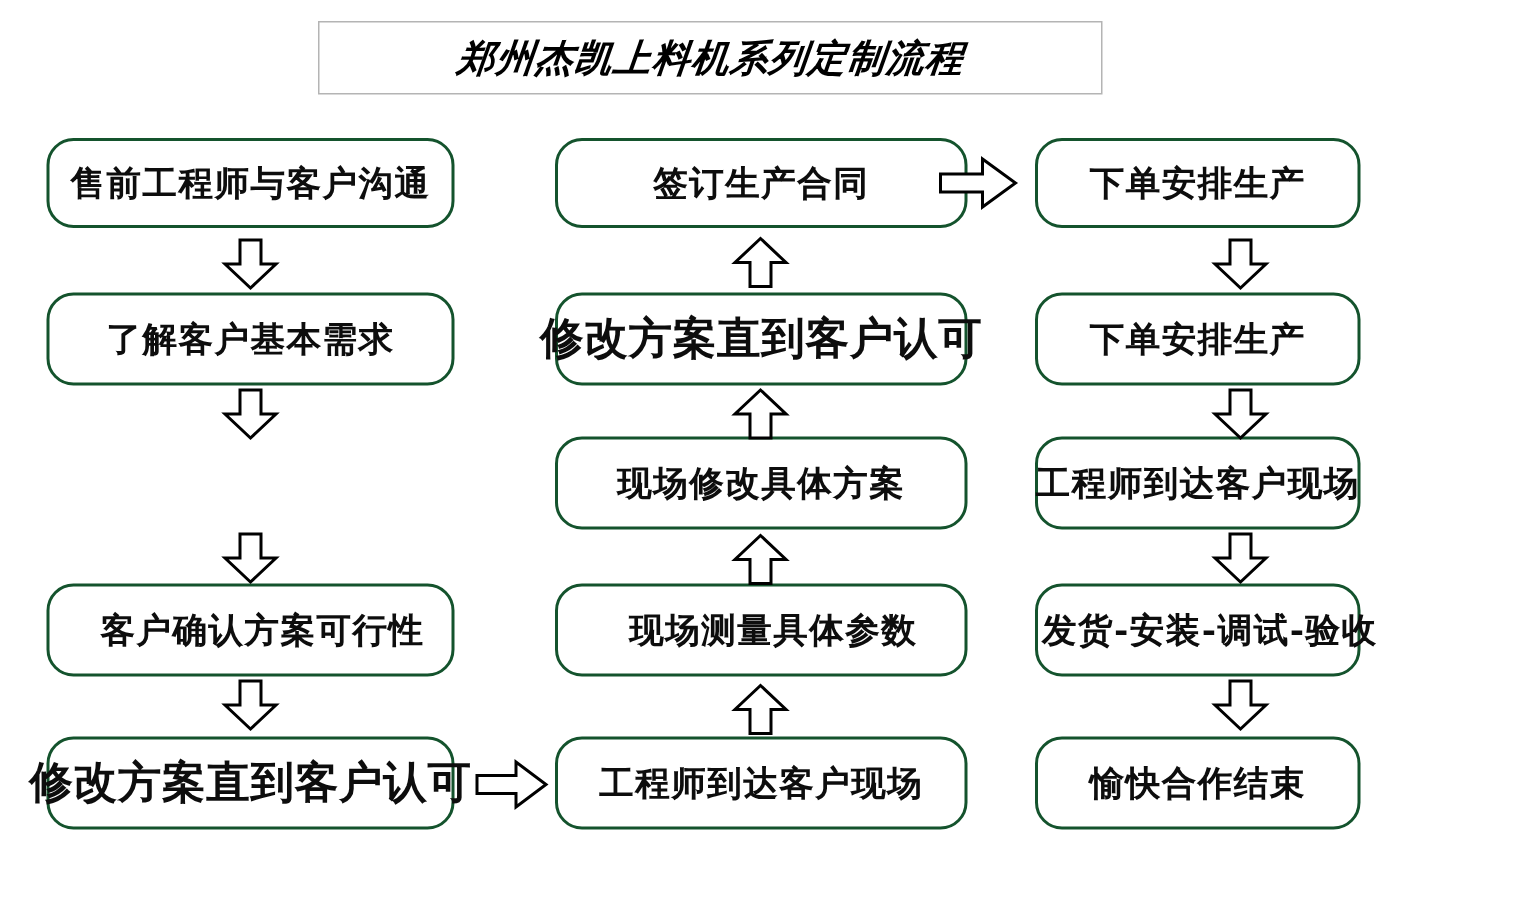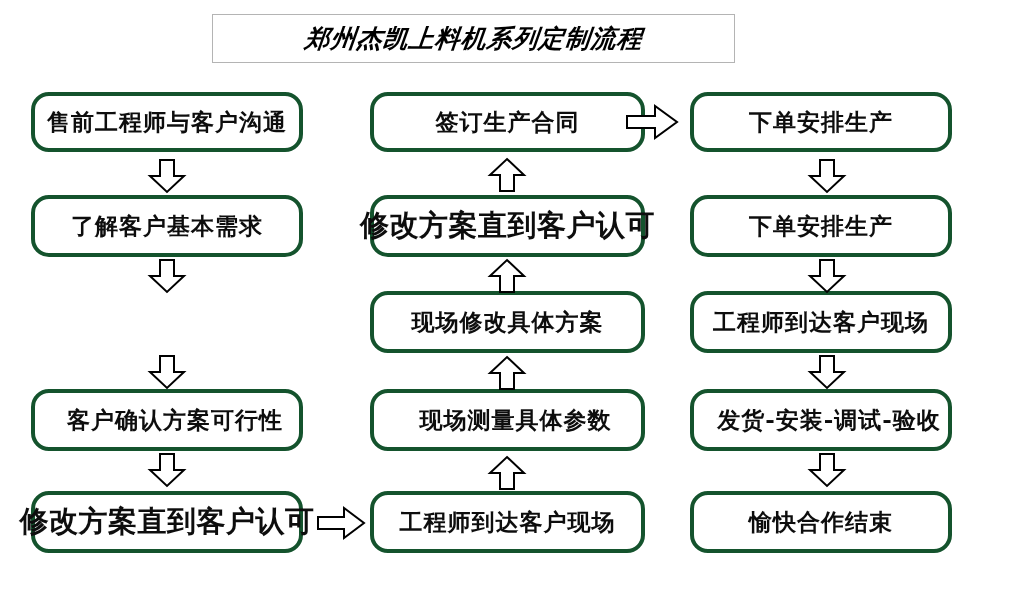--- a/index.html
+++ b/index.html
@@ -45,21 +45,21 @@
     letter-spacing: 1px;
     color: #000000;
     white-space: nowrap;
     transform: skewX(-6deg);
   }
 
   
   .node {
     position: absolute;
     box-sizing: border-box;
-    border: 4px solid #14532d;
+    border: 2px solid #14532d;
     border-radius: 18px;
     background: #ffffff;
     display: flex;
     align-items: center;
     justify-content: center;
   }
   .node-label {
     font-family: "DejaVu Serif", "Liberation Serif", serif;
     font-size: 23px;
     font-weight: bold;
@@ -68,21 +68,21 @@
     letter-spacing: 1px;
   }
   .node-label.wide {
     font-size: 29px;
     letter-spacing: 0.5px;
   }
 
   
   .col-left  { left: 31px;  width: 272px; }
   .col-mid   { left: 370px; width: 275px; }
-  .col-right { left: 690px; width: 262px; }
+  .col-right { left: 690px; width: 217px; }
 
   .row1 { top: 92px;  height: 60px; }
   .row2 { top: 195px; height: 62px; }
   .row3 { top: 291px; height: 62px; }
   .row4 { top: 389px; height: 62px; padding-left: 16px; }
   .row5 { top: 491px; height: 62px; }
 
   
   .arrow {
     position: absolute;

